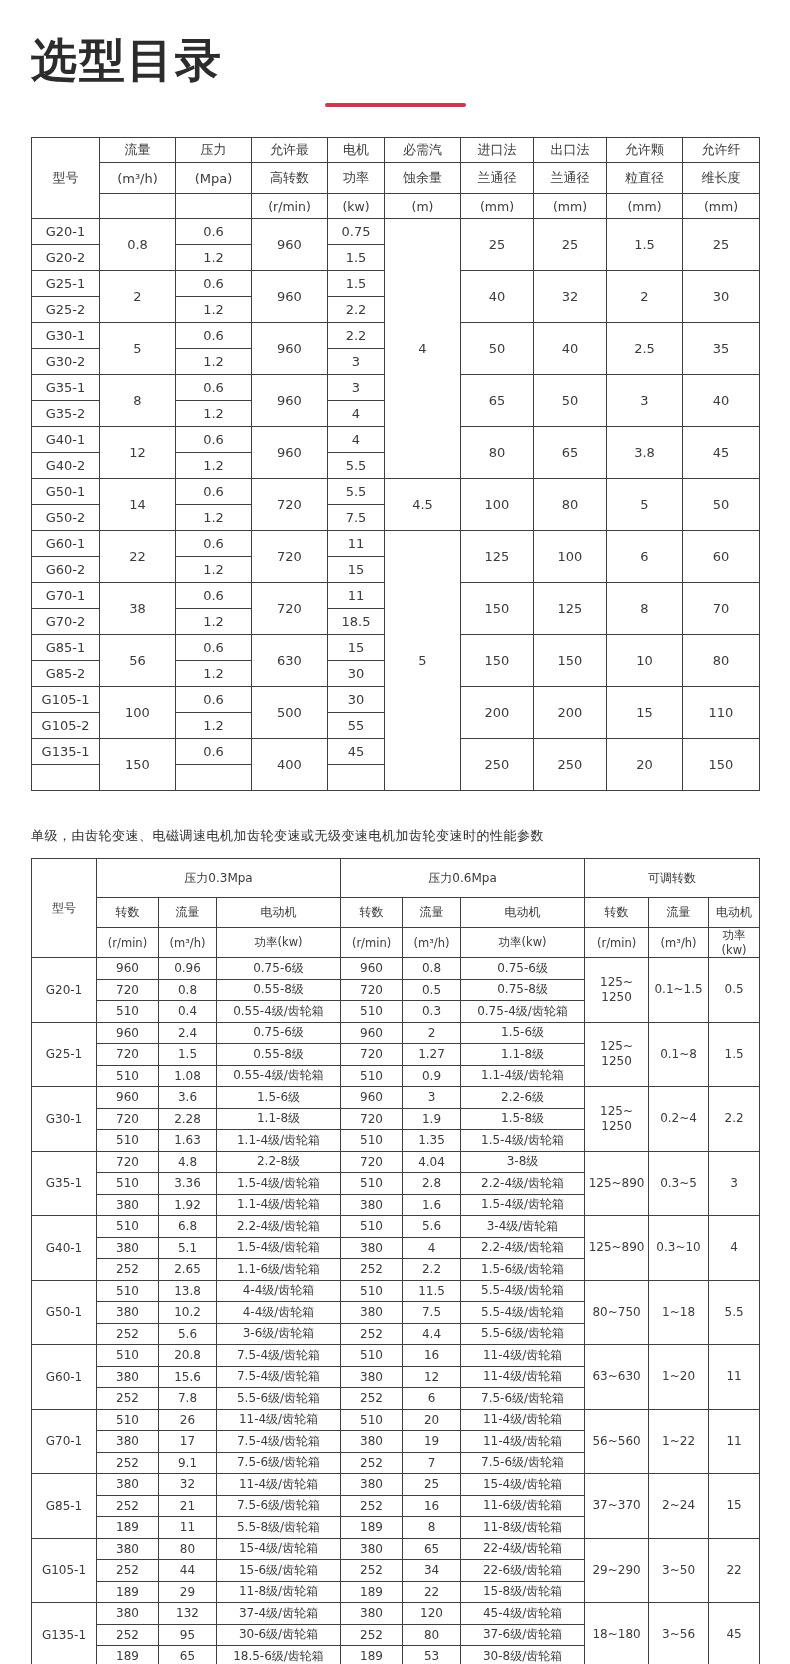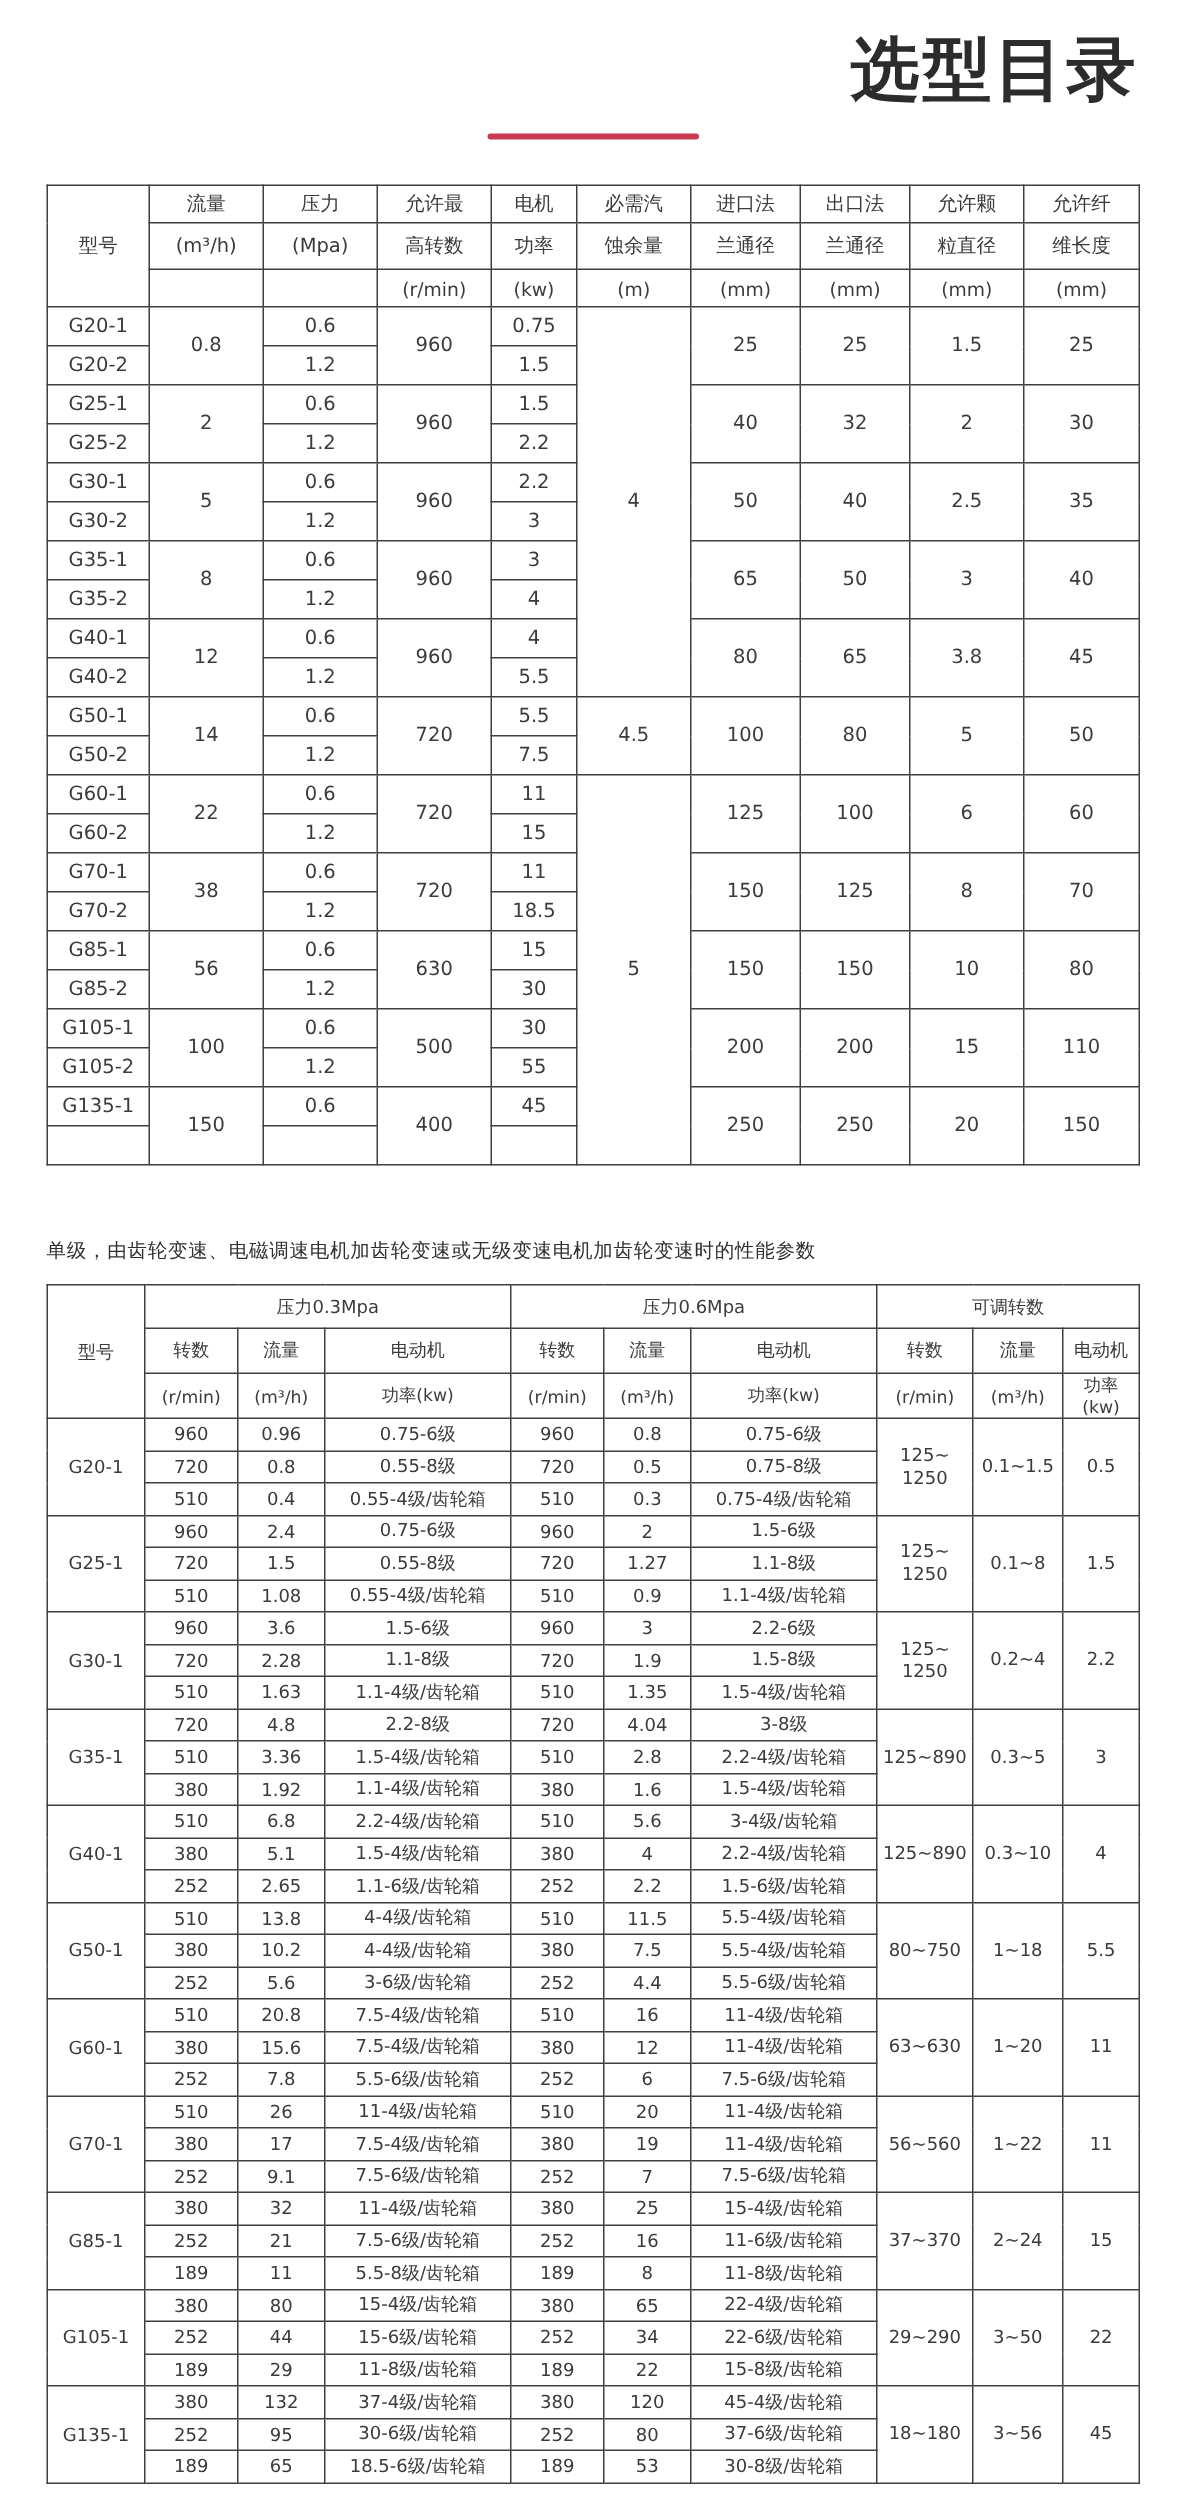--- a/index.html
+++ b/index.html
@@ -4,40 +4,40 @@
 <style>
   * { margin:0; padding:0; box-sizing:border-box; }
   html,body { background:#ffffff; }
   body {
     width:790px; height:1664px; overflow:hidden;
     font-family:"DejaVu Sans","Liberation Sans",sans-serif;
     color:#3b3b3b;
   }
   .page { width:790px; padding:0 31px; }
   .title {
-    padding-top:16px; text-align:right;
+    padding-top:30px; text-align:left;
     font-size:46px; font-weight:700; letter-spacing:2px; color:#2c2c2c;
   }
   .title-rule {
     width:141px; height:4px; margin:11px auto 0;
     background:#c73a52; border-radius:3px;
   }
   table { border-collapse:collapse; table-layout:fixed; width:728px; }
   th, td {
     border:1px solid #3f3f3f; text-align:center; vertical-align:middle;
     font-weight:400; padding:0 1px; color:#3b3b3b; overflow:hidden;
   }
   .t1 { margin-top:30px; font-size:13px; }
   .t1 thead tr:nth-child(1) th { height:25px; }
   .t1 thead tr:nth-child(2) th { height:31px; }
   .t1 thead tr:nth-child(3) th { height:25px; font-size:12.5px; }
   .t1 tbody td { height:26px; }
-  .note { margin-top:48px; font-size:13px; color:#2f2f2f; letter-spacing:0.5px; }
+  .note { margin-top:36px; font-size:13px; color:#2f2f2f; letter-spacing:0.5px; }
   .t2 { margin-top:13px; font-size:12px; }
-  .t2 thead tr:nth-child(1) th { height:29px;margin-top:24px; }
+  .t2 thead tr:nth-child(1) th { height:39px;margin-top:24px; }
   .t2 thead tr:nth-child(2) th { height:30px; }
   .t2 thead tr:nth-child(3) th { height:30px; font-size:11.5px; }
   .t2 tbody td { height:21.5px; }
   .t2 td.adj { white-space:pre-line; line-height:1.25; }
 </style>
 </head>
 <body>
 
 <div class="page">
   <div class="title">选型目录</div>

